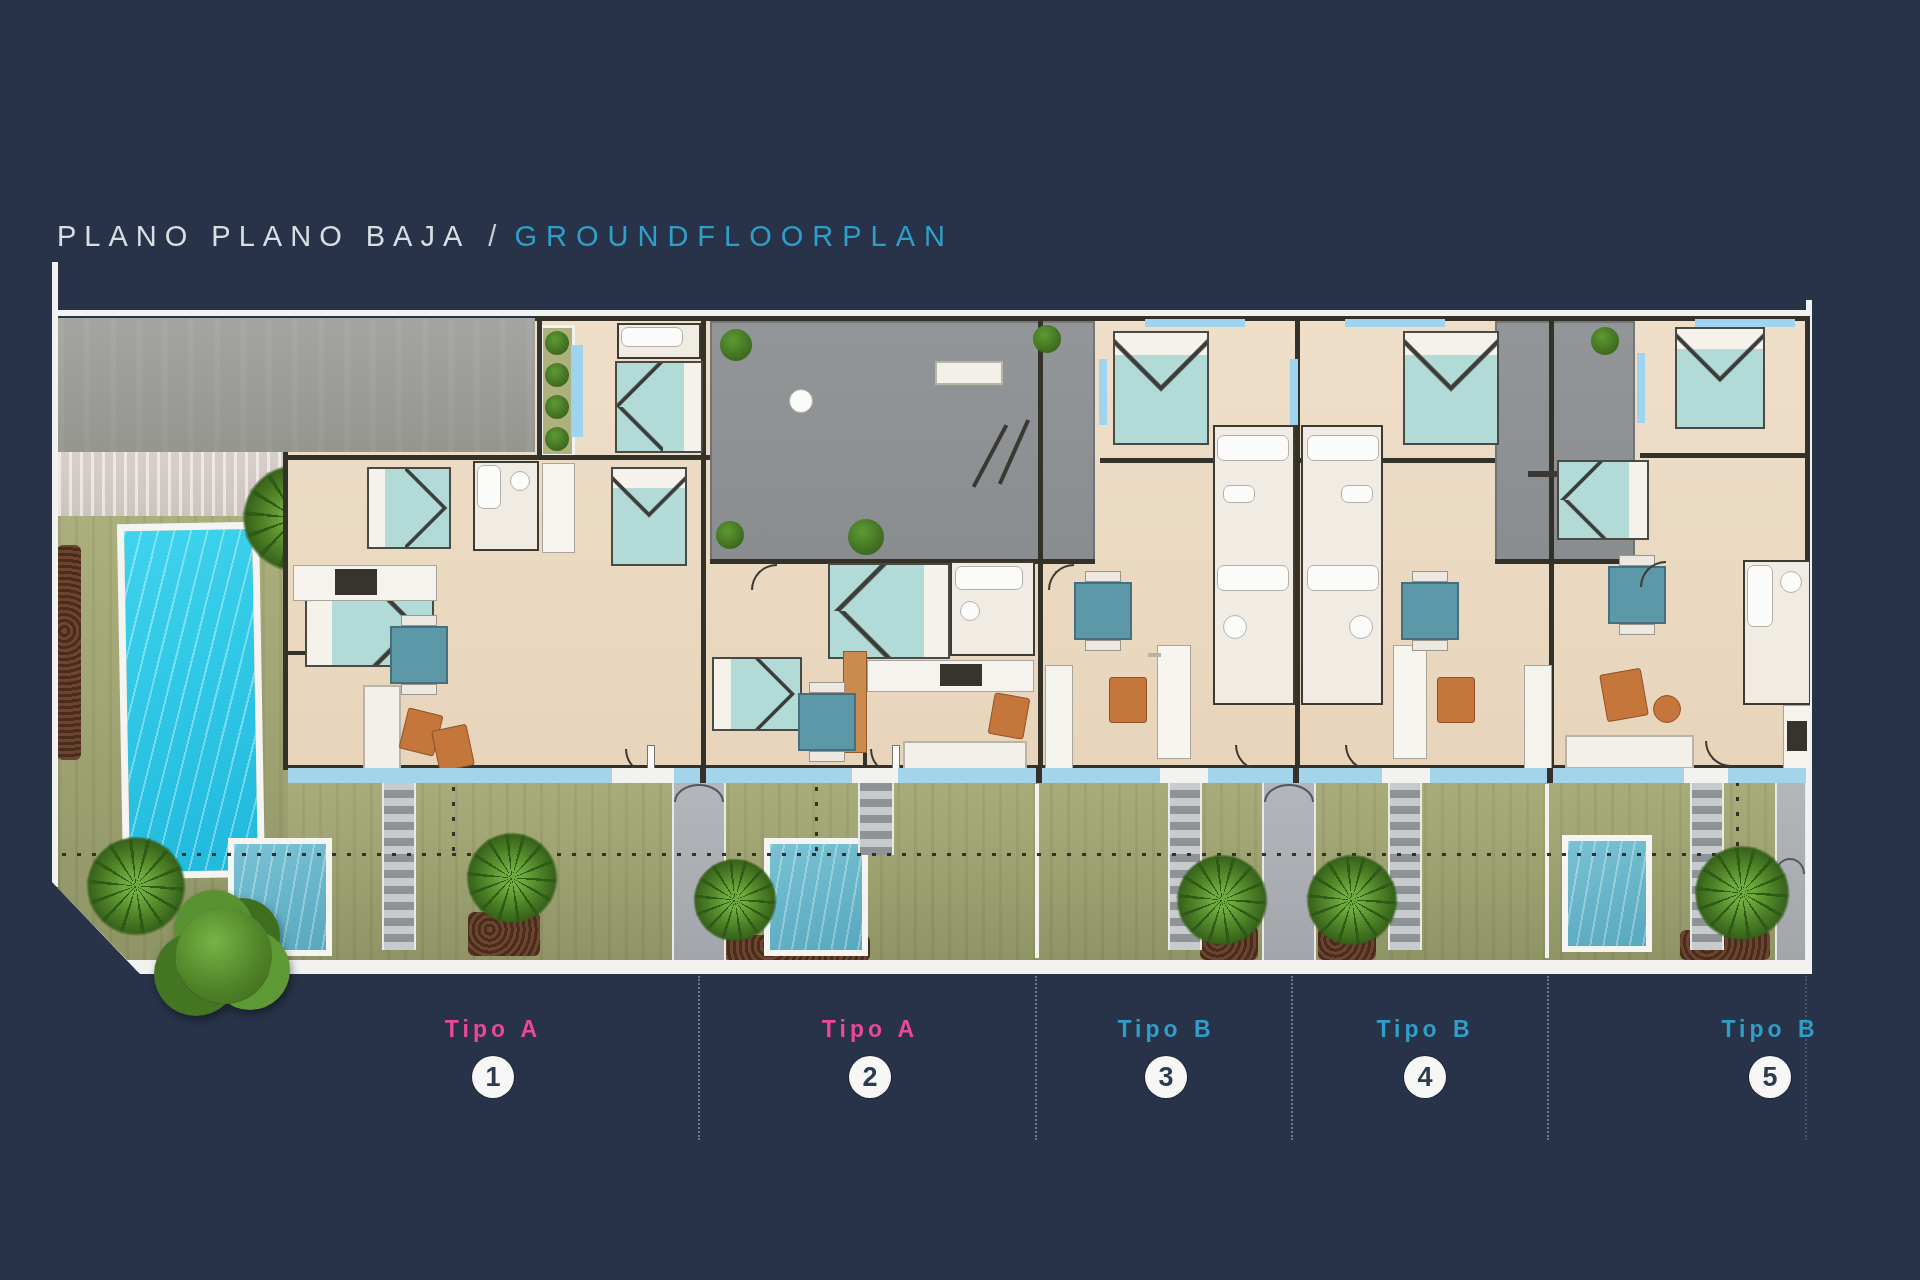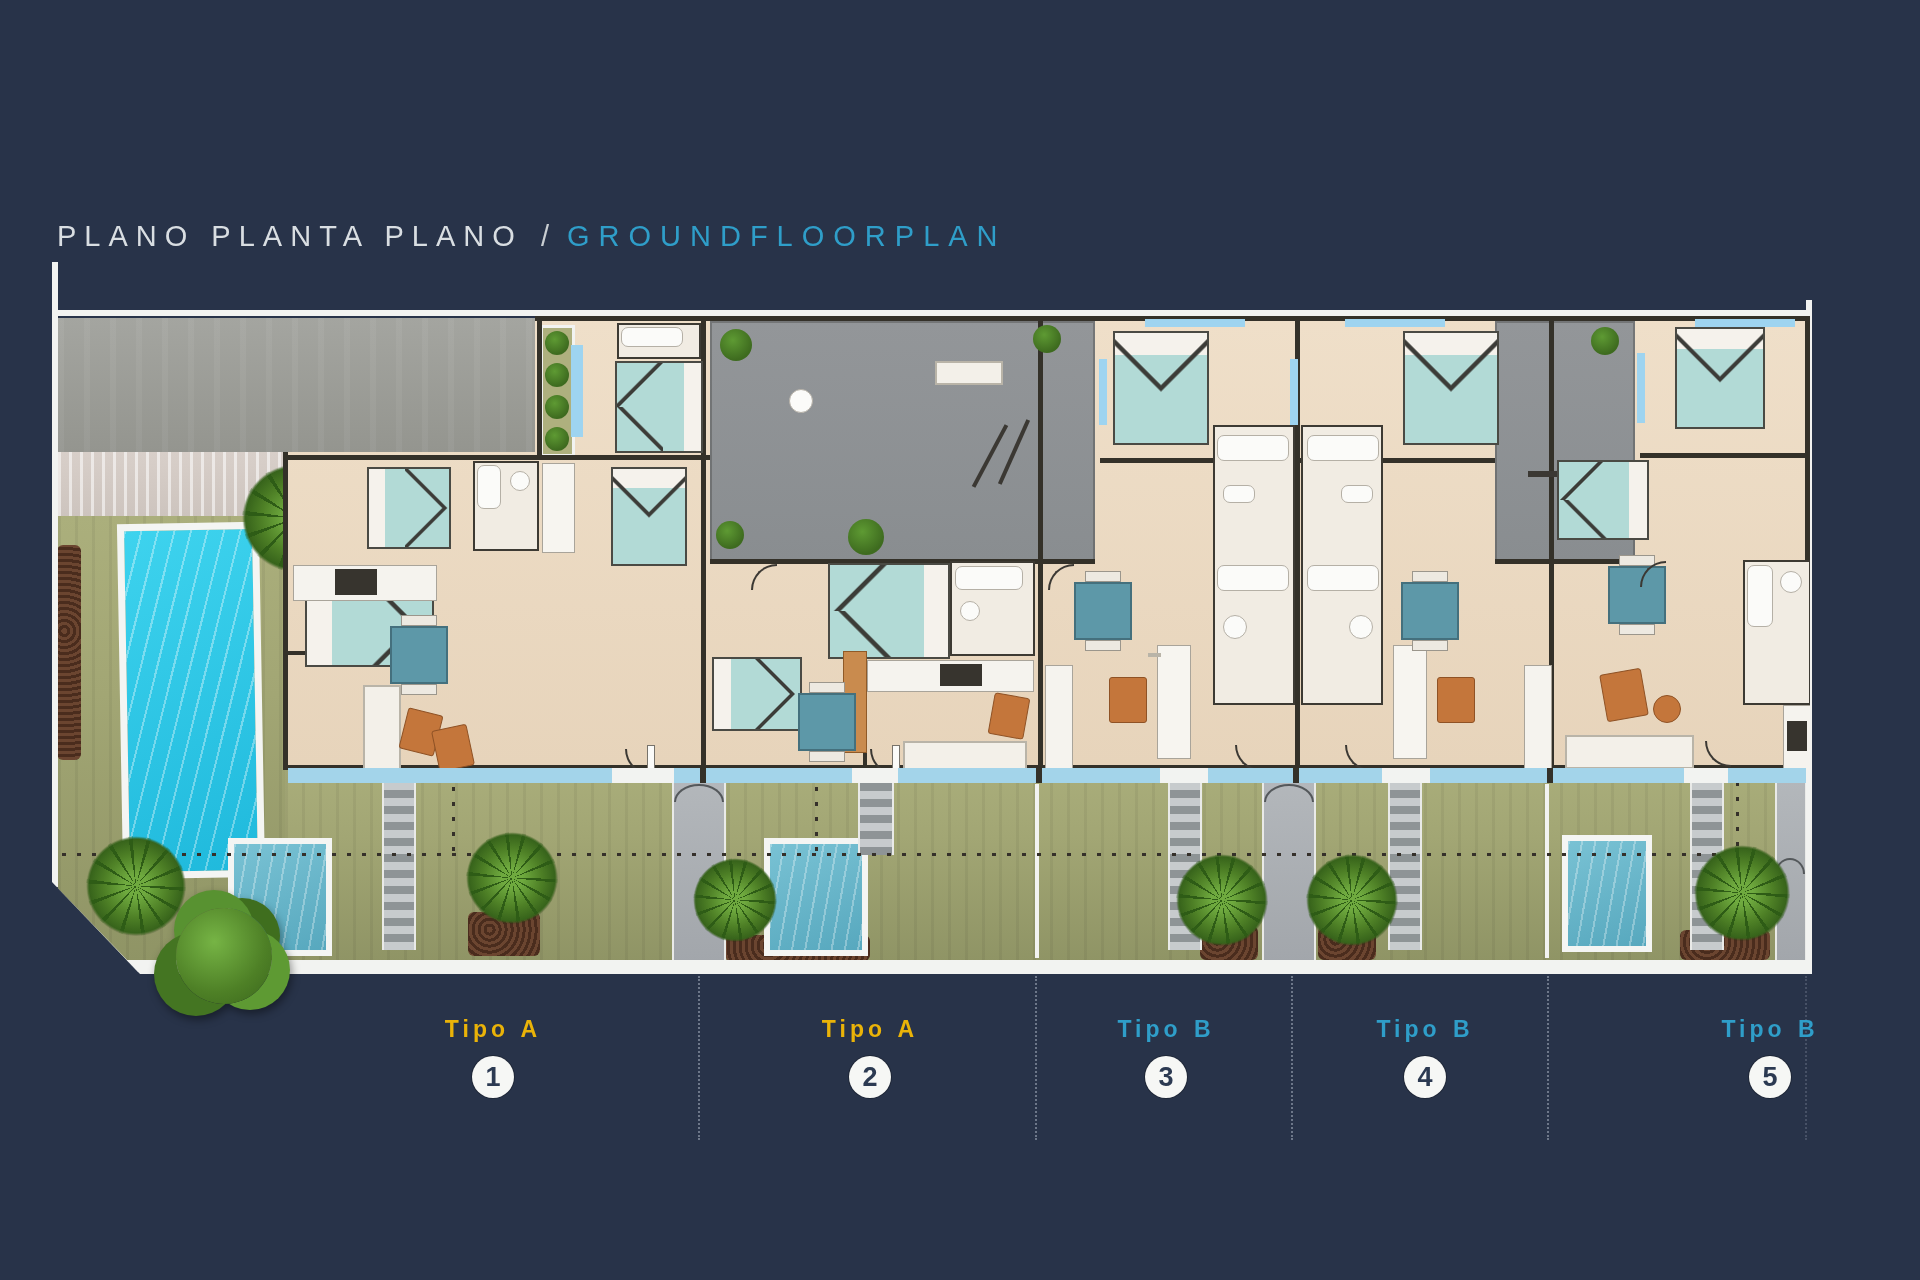--- a/index.html
+++ b/index.html
@@ -98,32 +98,32 @@
   .wc{background:#FBFBF9;border:1px solid #B5B0A6;border-radius:50%;}
   .ward{background:#F7F5F0;border:1px solid #A9A49A;}
   .doorwood{background:#C98B4E;border:1px solid #8F5A28;}
   .arc{border:2px solid #3B3833;border-top:none;border-right:none;border-radius:0 0 0 100%;background:transparent;}
   .arc.up{border:2px solid #3B3833;border-bottom:none;border-right:none;border-radius:100% 0 0 0;}
   .leaf{background:#FBFBF9;border:1px solid #77736B;}
   .darkline{background:#3B3833;}
   
   .unit-label{width:200px;margin-left:-100px;text-align:center;}
   .unit-type{font-size:23px;font-weight:bold;letter-spacing:4px;word-spacing:2px;}
-  .tipo-a .unit-type{color:#eab308;}
+  .tipo-a .unit-type{color:#ec4899;}
   .tipo-b .unit-type{color:#2F9EC9;}
   .unit-circle{width:42px;height:42px;border-radius:50%;background:#F6F7F5;margin:13px auto 0;
      display:flex;align-items:center;justify-content:center;
      font-size:27px;font-weight:bold;color:#2C3A52;box-shadow:0 0 0 1px rgba(0,0,0,.25);}
   .divider{width:0;border-left:2px dotted rgba(165,175,190,.55);}
 </style>
 </head>
 <body>
 
 <div class="abs" id="title">
-  <span class="t-main">PLANO PLANTA PLANO</span>
+  <span class="t-main">PLANO PLANO BAJA</span>
   <span class="t-sep">/</span>
   <span class="t-sec">GROUNDFLOORPLAN</span>
 </div>
 
 <div class="abs" id="lawnwrap">
 
   <div class="abs driveway" style="left:6px;top:56px;width:477px;height:134px;"></div>
   <div class="abs pergola" style="left:6px;top:190px;width:227px;height:64px;"></div>
   <div class="abs lawn" style="left:6px;top:254px;width:229px;height:446px;"></div>
   <div class="abs lawn" style="left:233px;top:493px;width:1521px;height:207px;"></div>

